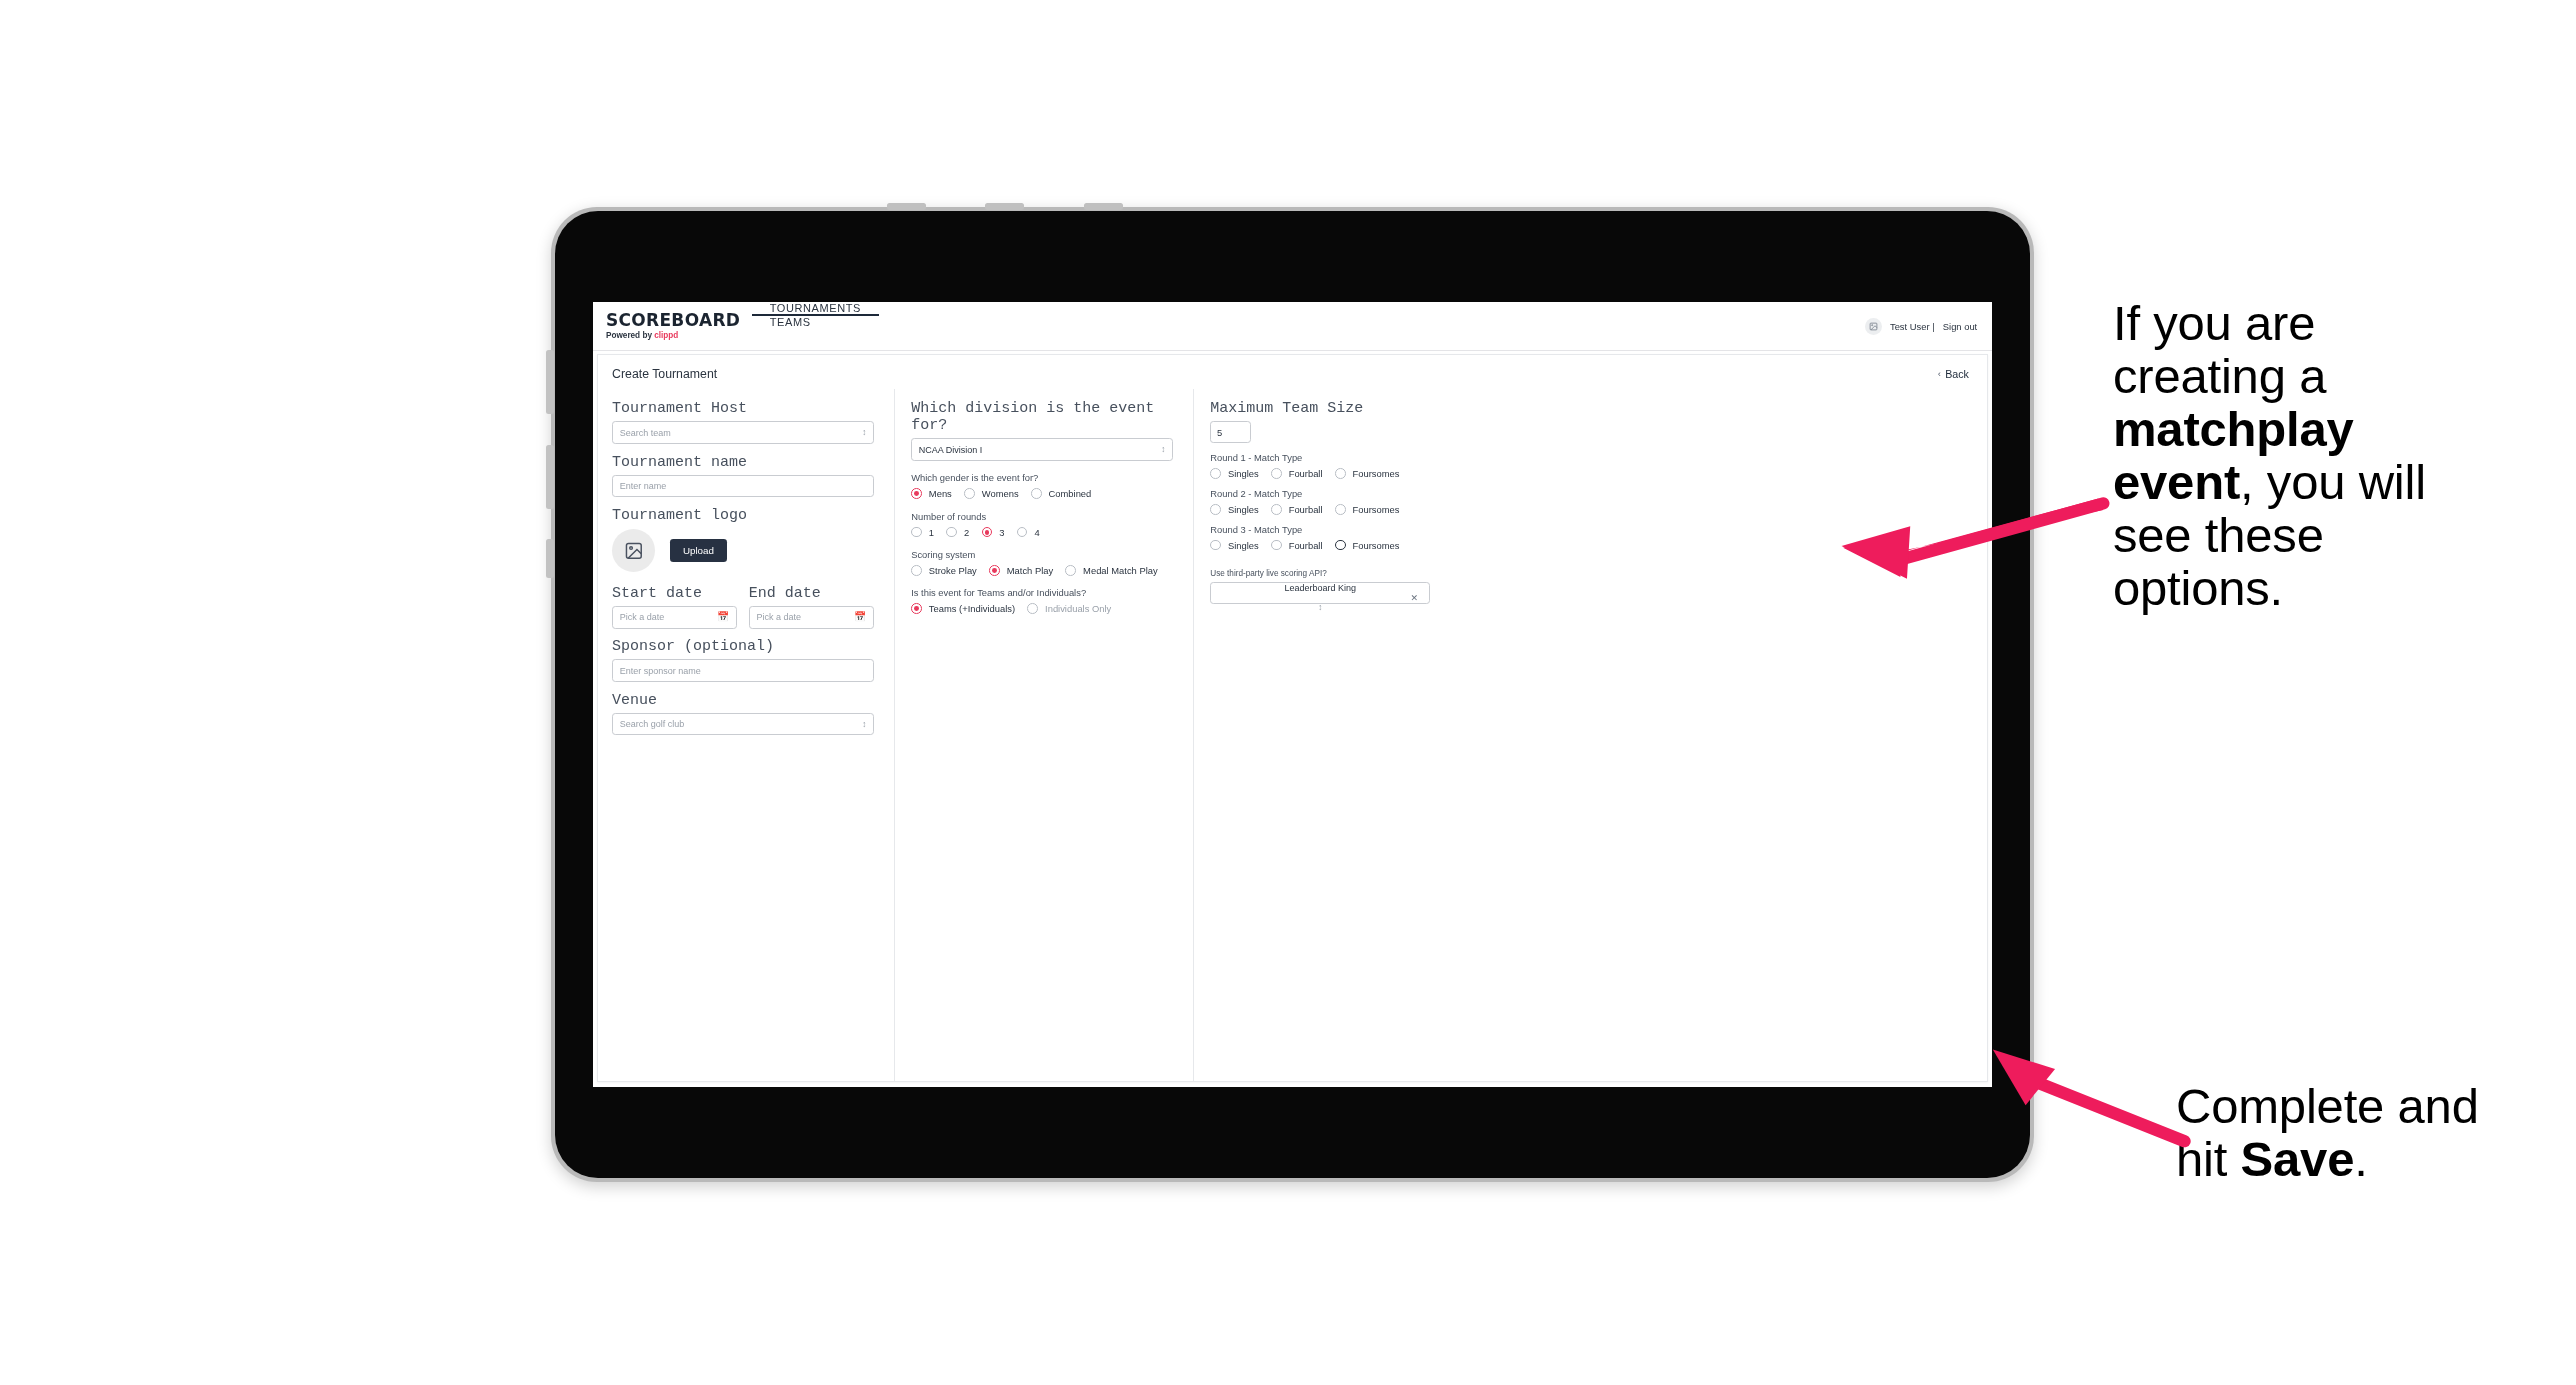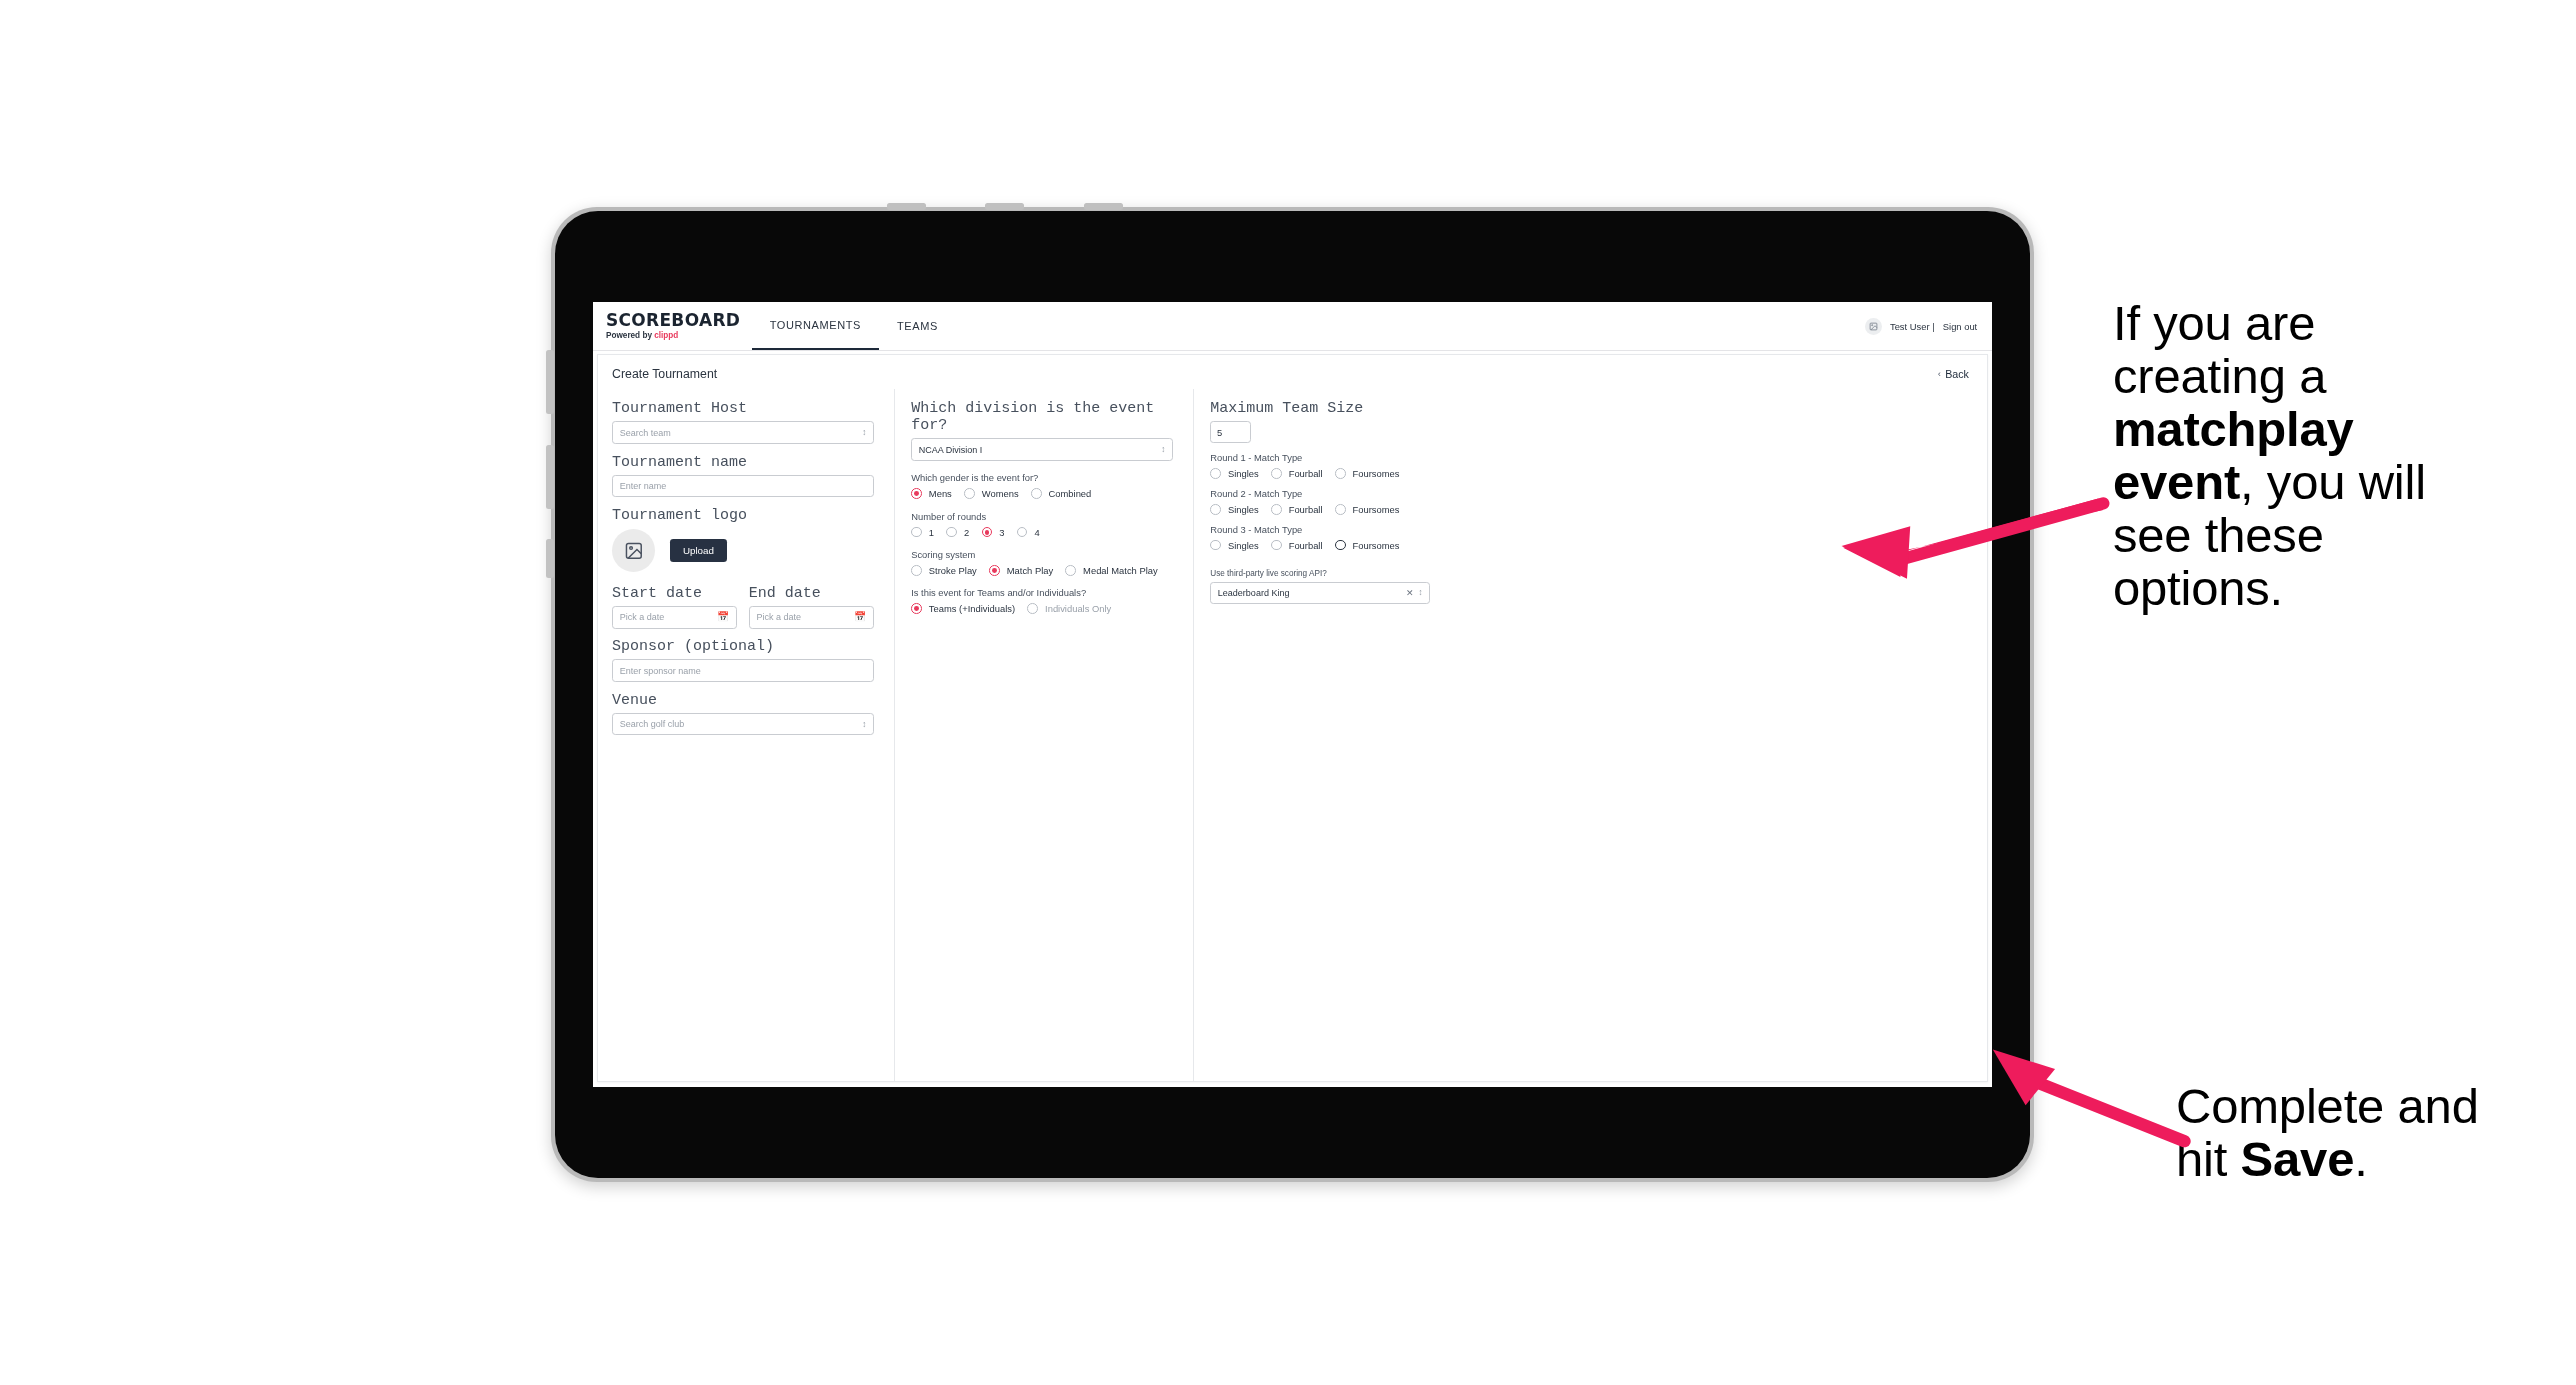--- a/index.html
+++ b/index.html
@@ -23,21 +23,21 @@
 
   
   #appbar{height:48px;background:#ffffff;display:flex;align-items:stretch;
           border-bottom:0.8px solid #e4e4e7;position:relative;}
   .brand{display:flex;flex-direction:column;justify-content:center;
          padding-left:13px;padding-right:11.5px;}
   .brand-title{font-weight:800;font-size:17px;letter-spacing:0.3px;color:#1b2430;
                font-family:"DejaVu Sans", sans-serif;line-height:1;}
   .brand-sub{font-size:8.2px;color:#2b3440;margin-top:2.5px;font-weight:600;}
   .brand-sub .accent{color:#e8395c;font-weight:800;}
-  .navtabs{display:flex;align-items:stretch;}
+  .navtabs{display:flex;align-items:stretch;flex-direction:column;}
   .navtab{display:flex;align-items:center;padding:0 18px;font-size:11px;
           letter-spacing:0.6px;color:#2b3440;cursor:pointer;position:relative;}
   .navtab.active{border-bottom:2.5px solid #1d2939;}
   .hdr-right{margin-left:auto;display:flex;align-items:center;padding-right:14.8px;gap:8.2px;}
   .avatar{width:17px;height:17px;border-radius:50%;background:#eceef0;
           display:flex;align-items:center;justify-content:center;}
   .hdr-user{font-size:9.4px;color:#2b3440;}
   .hdr-signout{font-size:9.4px;color:#2b3440;cursor:pointer;}
 
   
@@ -330,21 +330,21 @@
             <span class="rdot"></span>
             <span class="rlabel">Fourball</span>
           </div>
           <div class="ritem">
             <span class="rdot focus"></span>
             <span class="rlabel">Foursomes</span>
           </div>
         </div>
 
         <div class="apilabel">Use third-party live scoring API?</div>
-        <div class="finput solid" style="width:205px;">
+        <div class="finput solid" style="width:205px;flex-direction:column;">
           <span>Leaderboard King</span>
           <span class="clr">✕</span>
           <span class="spin" style="margin-left:0;">↕</span>
         </div>
       </div>
 
     </div>
 
 
   </div>

